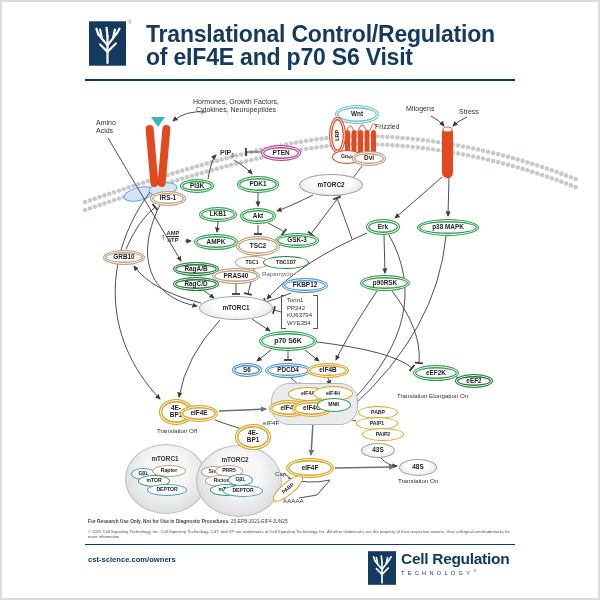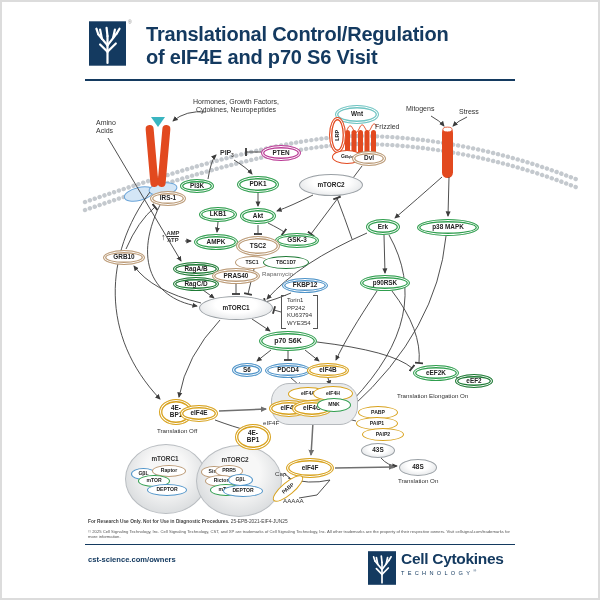--- a/index.html
+++ b/index.html
@@ -1,21 +1,21 @@
 <!DOCTYPE html>
 <html><head>
 <meta charset="utf-8">
 <style>
   html,body{margin:0;padding:0;}
   body{width:600px;height:600px;position:relative;background:#fff;
        font-family:"Liberation Sans",sans-serif;box-shadow:inset 0 0 0 2px #dcdcdc;overflow:hidden;}
   .abs{position:absolute;}
   
   .title{position:absolute;left:146px;top:23px;color:#143a60;font-weight:bold;
-         font-size:20px;line-height:23px;letter-spacing:-0.2px;}
+         font-size:23px;line-height:23px;letter-spacing:-0.2px;}
   .hrule{position:absolute;left:85px;top:79px;width:430px;height:2.2px;background:#143a60;}
   .reg{position:absolute;font-size:5px;color:#888;}
   
   .n{position:absolute;display:flex;align-items:center;justify-content:center;flex-direction:column;
      border-radius:50%;background:#fff;border:1.5px solid currentColor;box-sizing:border-box;
      box-shadow:inset 0 0 0 1.1px #fff,inset 0 0 0 2.4px currentColor;z-index:3;}
   .n span,.n sub{color:#222;font-weight:bold;font-size:6.4px;line-height:6.6px;white-space:nowrap;}
   .n sub{font-size:3.6px;}
   .sm{box-shadow:none;border-width:1.2px;}
   .sm span{font-size:5.1px;line-height:5.2px;}
@@ -409,18 +409,18 @@
       <path d="M20,33 L12,25"></path>
         <path d="M20,33 L29,24"></path>
         <path d="M14,19 L12,9"></path>
       <path d="M26,18 L28,9"></path>
         <path d="M20,16 L19,7"></path>
         <path d="M10,14 L8,8"></path>
         <path d="M30,13 L33,8"></path>
     </g>
   </svg>
   <div>
-    <div class="nm">Cell Cytokines</div>
+    <div class="nm">Cell Regulation</div>
     <div class="tech">
       <span>TECHNOLOGY</span><span style="letter-spacing:0;font-size:4px;vertical-align:super;">®</span>
     </div>
   </div>
 </div>
 
 </body></html>

